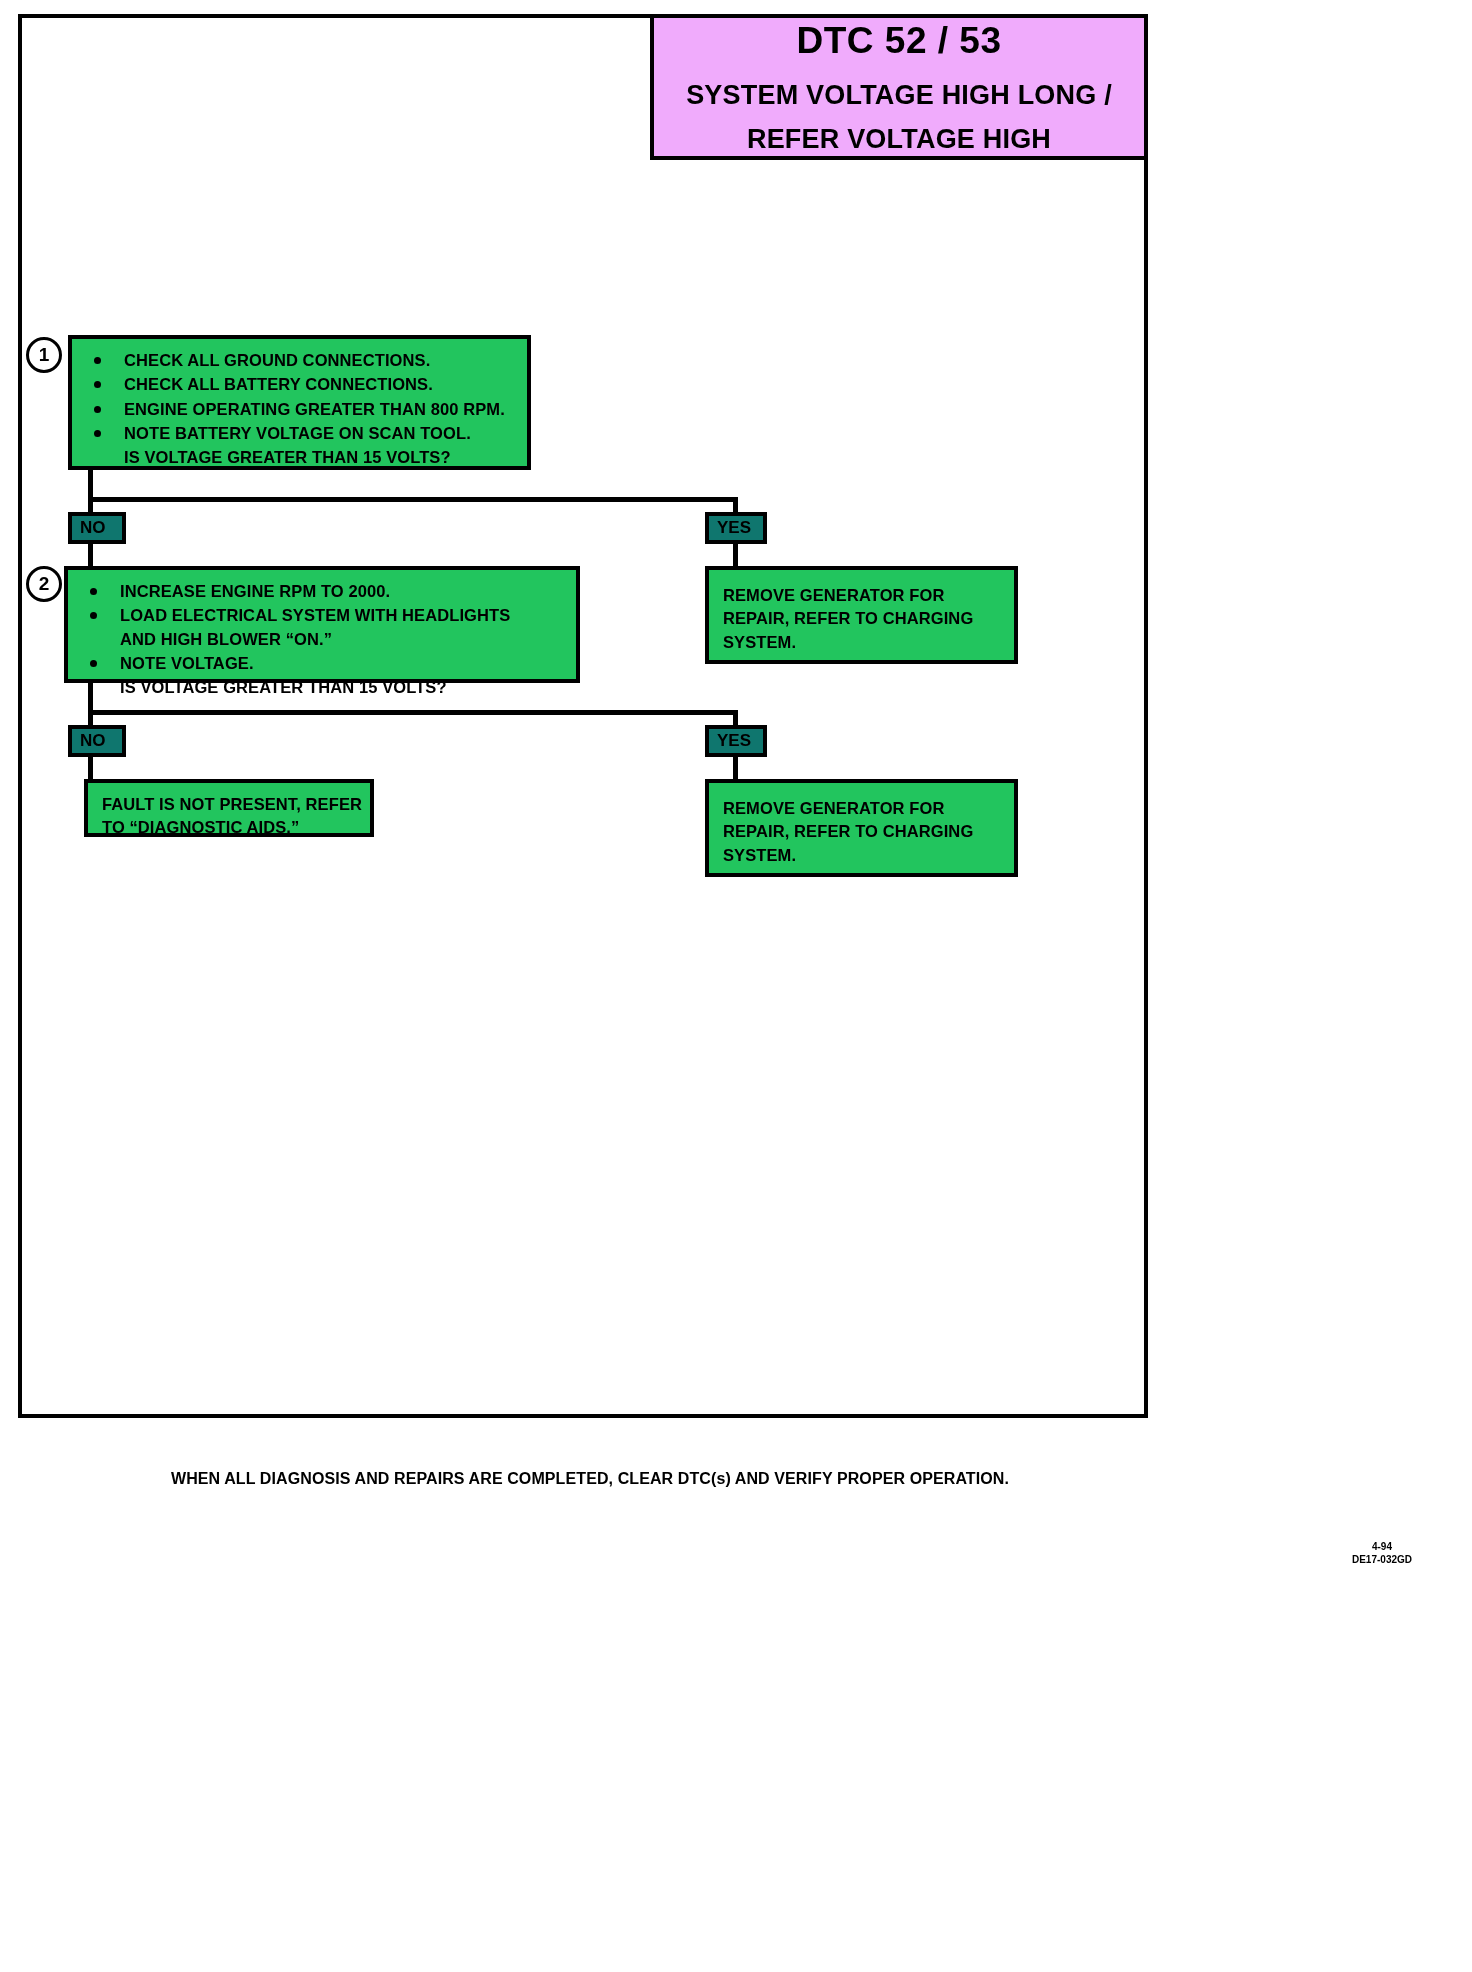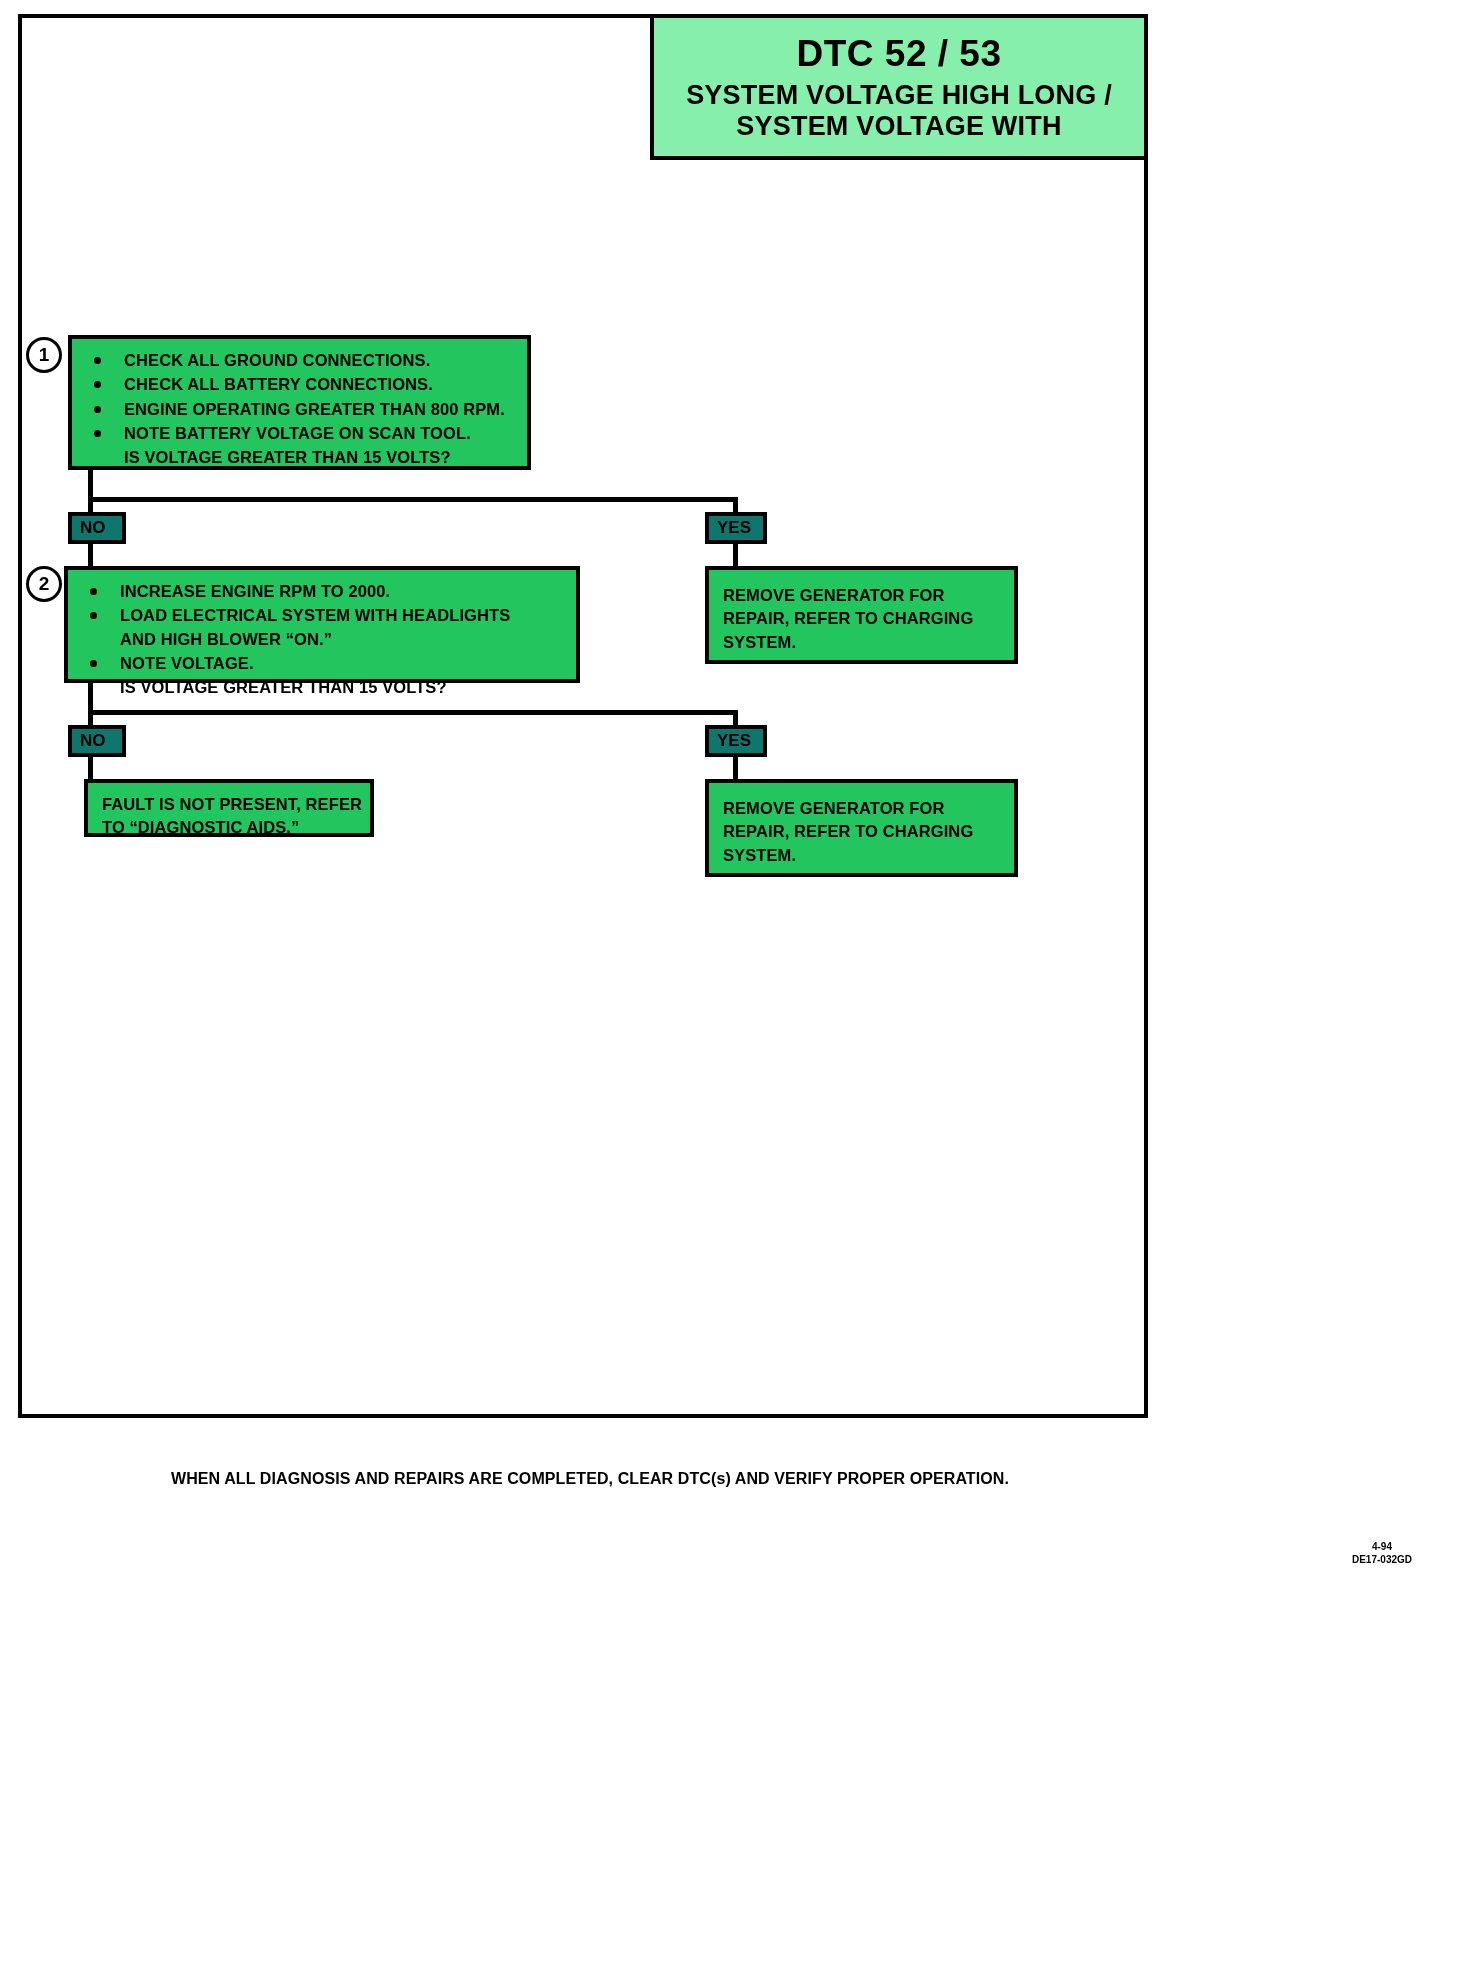--- a/index.html
+++ b/index.html
@@ -55,25 +55,25 @@
 
   
   .title-box {
     position: absolute;
     left: 650px;
     top: 14px;
     width: 498px;
     height: 146px;
     border: 4px solid #000;
     box-sizing: border-box;
-    background: #86efac;
+    background: #f0abfc;
     display: flex;
     flex-direction: column;
     align-items: center;
-    justify-content: center;
+    justify-content: space-between;
     padding-top: 4px;
   }
   .title-dtc {
     font-size: 37px;
     font-weight: bold;
     letter-spacing: 0.5px;
     line-height: 1.05;
     margin-bottom: 6px;
     white-space: nowrap;
   }
@@ -203,21 +203,21 @@
 <div id="page">
 
   <div class="border-top-left"></div>
   <div class="border-left"></div>
   <div class="border-right"></div>
   <div class="border-bottom"></div>
 
   <div class="title-box">
     <div class="title-dtc">DTC 52 / 53</div>
     <div class="title-sub">SYSTEM VOLTAGE HIGH LONG /</div>
-    <div class="title-sub">SYSTEM VOLTAGE WITH</div>
+    <div class="title-sub">REFER VOLTAGE HIGH</div>
   </div>
 
   <div class="step-circle" style="left:26px; top:337px;">1</div>
 
   <div class="flow-box" style="left:68px; top:335px; width:463px; height:135px;">
     <ul class="bullet-list">
       <li>
         <span>CHECK ALL GROUND CONNECTIONS.</span>
       </li>
       <li>

